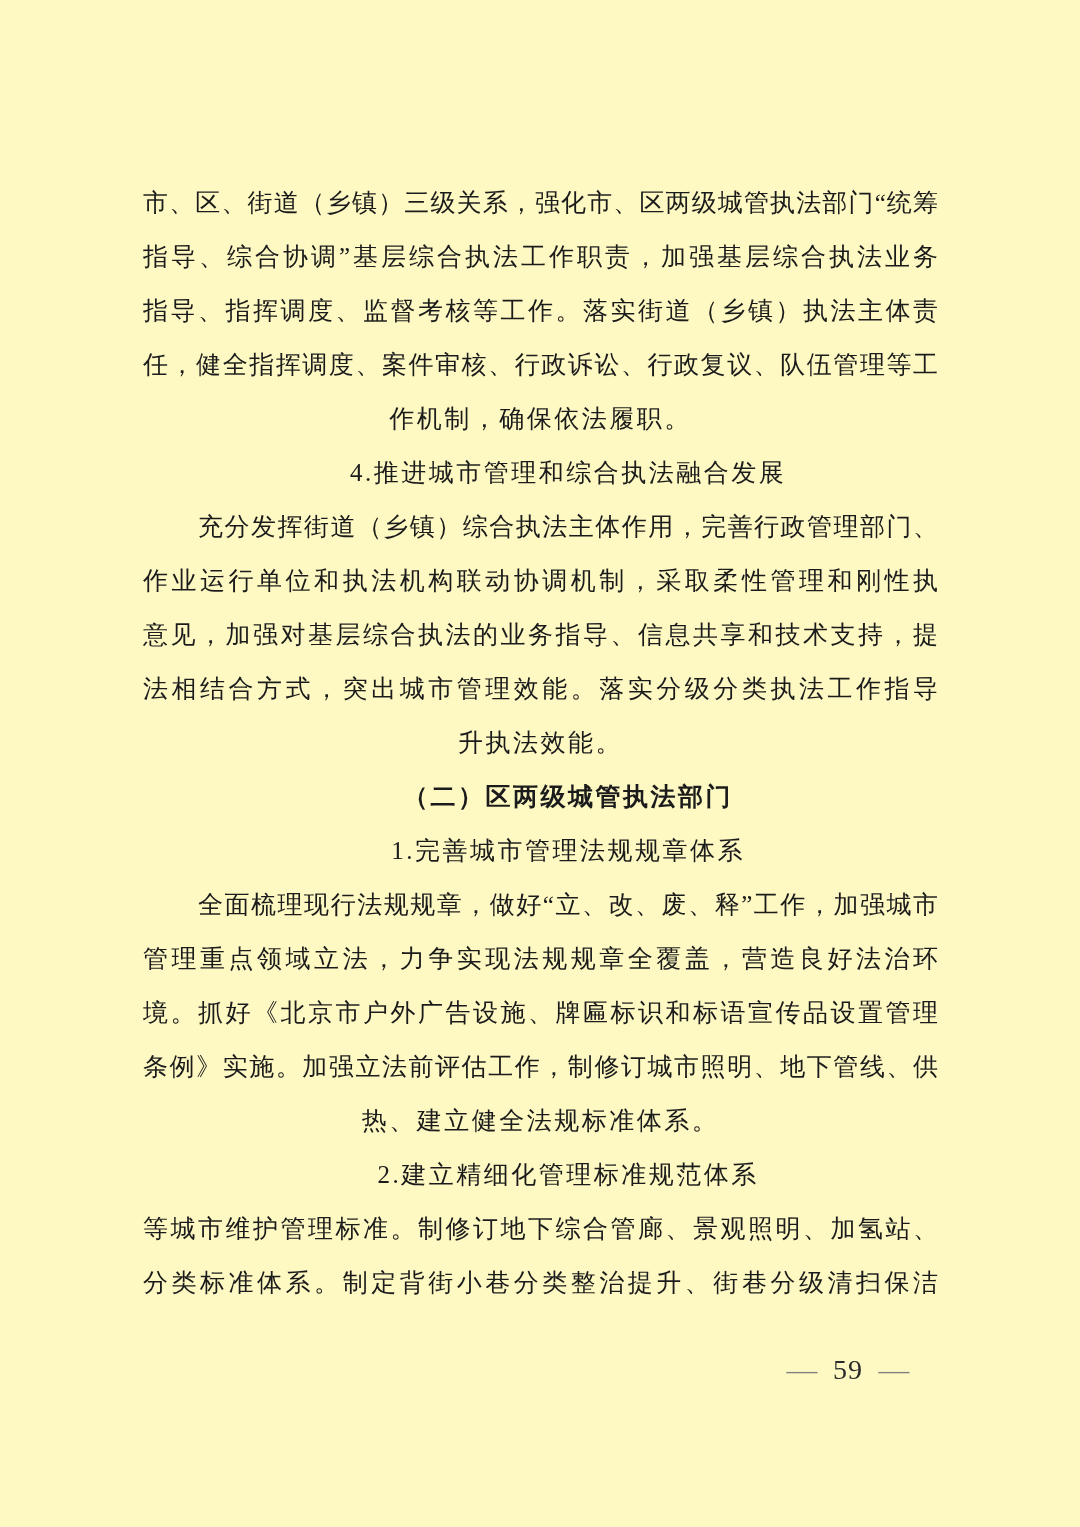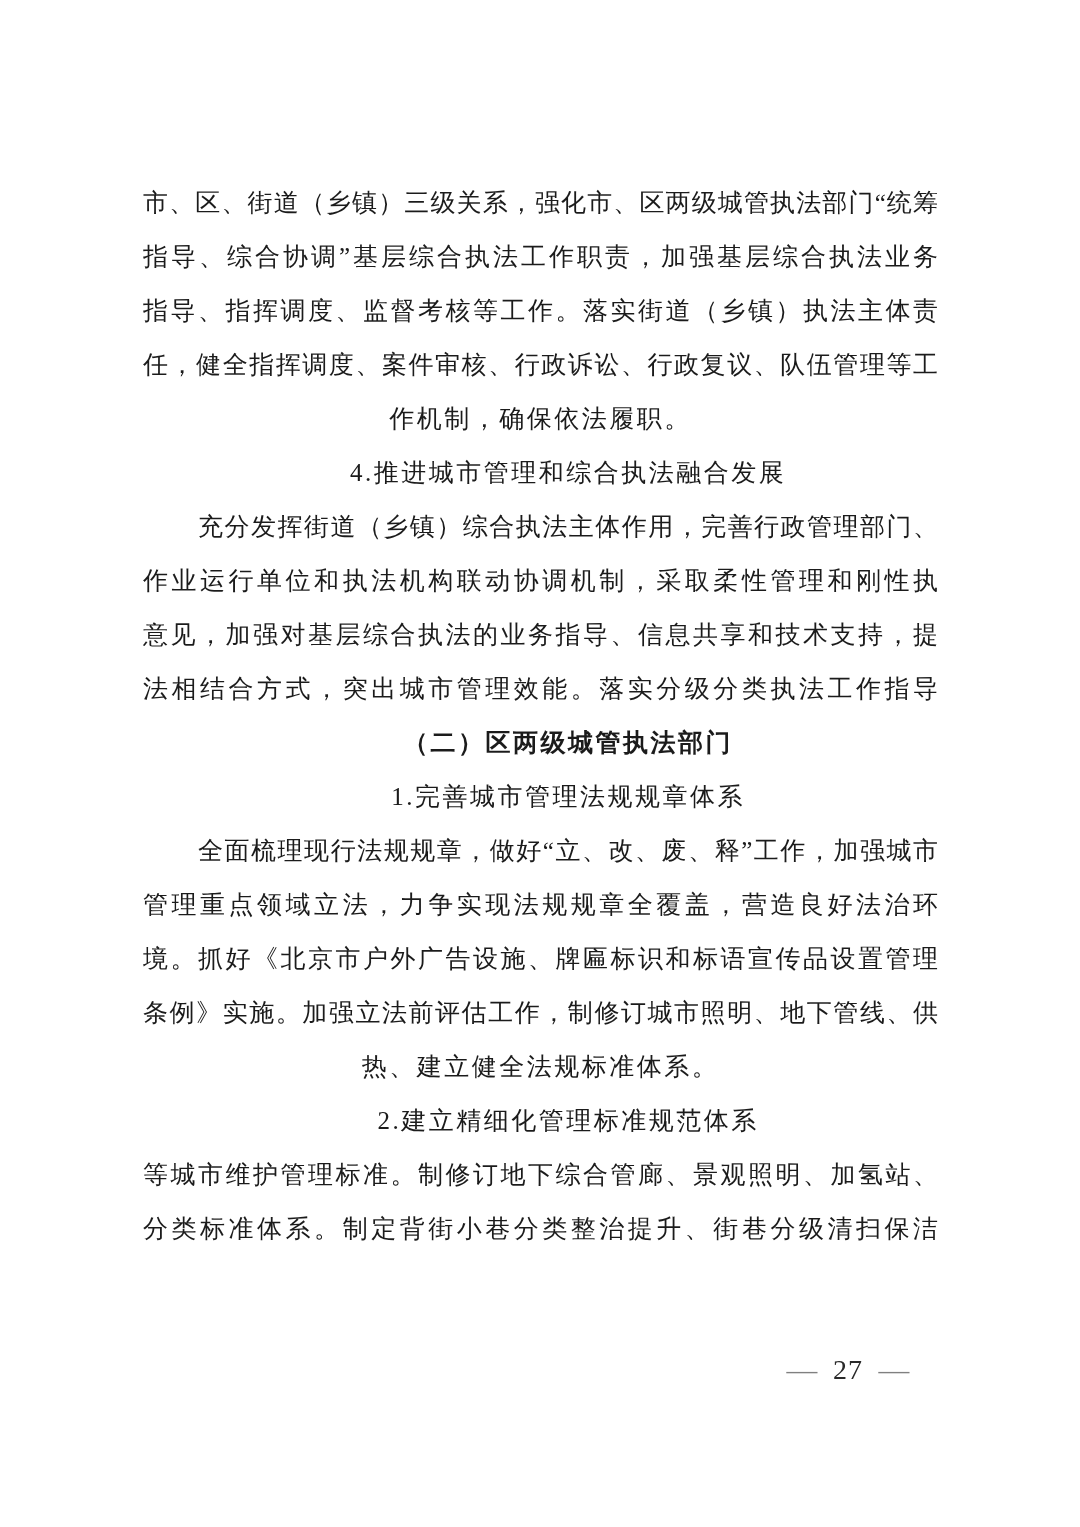--- a/index.html
+++ b/index.html
@@ -5,21 +5,21 @@
   html, body {
     margin: 0;
     padding: 0;
     background: #e8e8e8;
   }
   .page {
     position: relative;
     width: 1080px;
     height: 1527px;
     margin: 0 auto;
-    background: #ffffff;
+    background: #fef9c3;
     font-family: "Liberation Serif", "DejaVu Serif", serif;
     color: #1b1b1b;
     overflow: hidden;
   }
   .text-block {
     position: absolute;
     left: 143px;
     top: 176px;
     width: 795px;
     font-size: 25px;
@@ -71,29 +71,30 @@
       <div class="line just">市、区、街道（乡镇）三级关系，强化市、区两级城管执法部门“统筹</div>
       <div class="line just">指导、综合协调”基层综合执法工作职责，加强基层综合执法业务</div>
       <div class="line just">指导、指挥调度、监督考核等工作。落实街道（乡镇）执法主体责</div>
       <div class="line just">任，健全指挥调度、案件审核、行政诉讼、行政复议、队伍管理等工</div>
       <div class="line left">作机制，确保依法履职。</div>
       <div class="line left indent">4.推进城市管理和综合执法融合发展</div>
       <div class="line just indent">充分发挥街道（乡镇）综合执法主体作用，完善行政管理部门、</div>
       <div class="line just">作业运行单位和执法机构联动协调机制，采取柔性管理和刚性执</div>
       <div class="line just">意见，加强对基层综合执法的业务指导、信息共享和技术支持，提</div>
       <div class="line just">法相结合方式，突出城市管理效能。落实分级分类执法工作指导</div>
+      <div class="line left">升执法效能。</div>
       <div class="line left indent bold">（二）区两级城管执法部门</div>
       <div class="line left indent">1.完善城市管理法规规章体系</div>
       <div class="line just indent">全面梳理现行法规规章，做好“立、改、废、释”工作，加强城市</div>
       <div class="line just">管理重点领域立法，力争实现法规规章全覆盖，营造良好法治环</div>
       <div class="line just">境。抓好《北京市户外广告设施、牌匾标识和标语宣传品设置管理</div>
       <div class="line just">条例》实施。加强立法前评估工作，制修订城市照明、地下管线、供</div>
       <div class="line left">热、建立健全法规标准体系。</div>
       <div class="line left indent">2.建立精细化管理标准规范体系</div>
       <div class="line just">等城市维护管理标准。制修订地下综合管廊、景观照明、加氢站、</div>
       <div class="line just">分类标准体系。制定背街小巷分类整治提升、街巷分级清扫保洁</div>
     </div>
   <div class="footer">
     <span class="dash">—</span>
-    <span class="num">27</span>
+    <span class="num">59</span>
     <span class="dash">—</span>
   </div>
 </div>
 
 </body></html>

